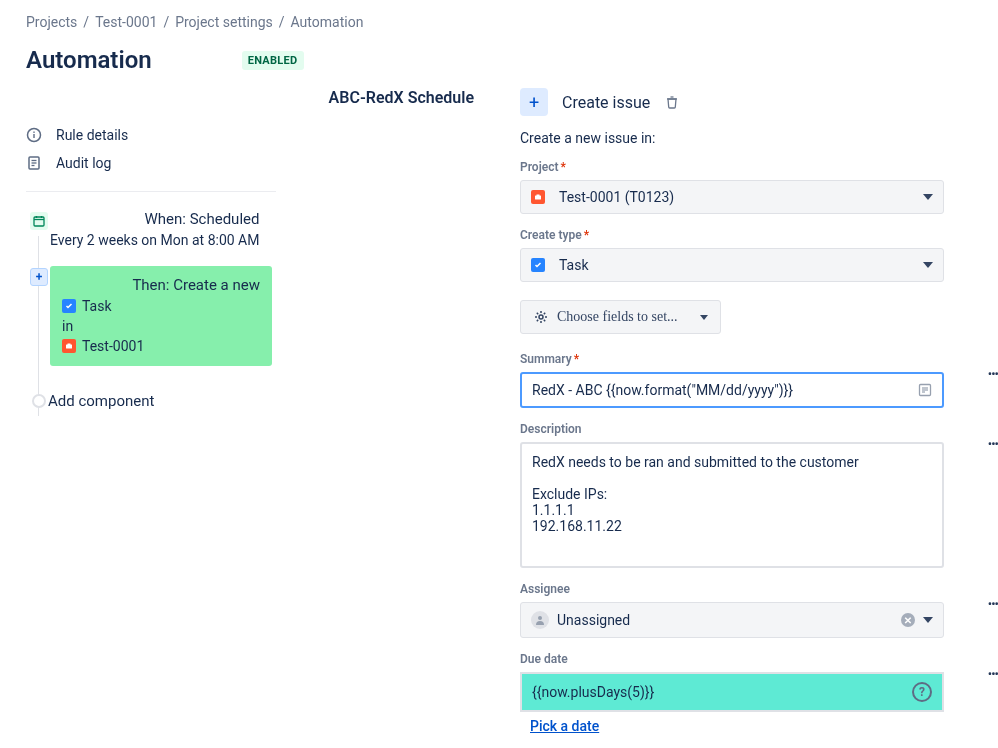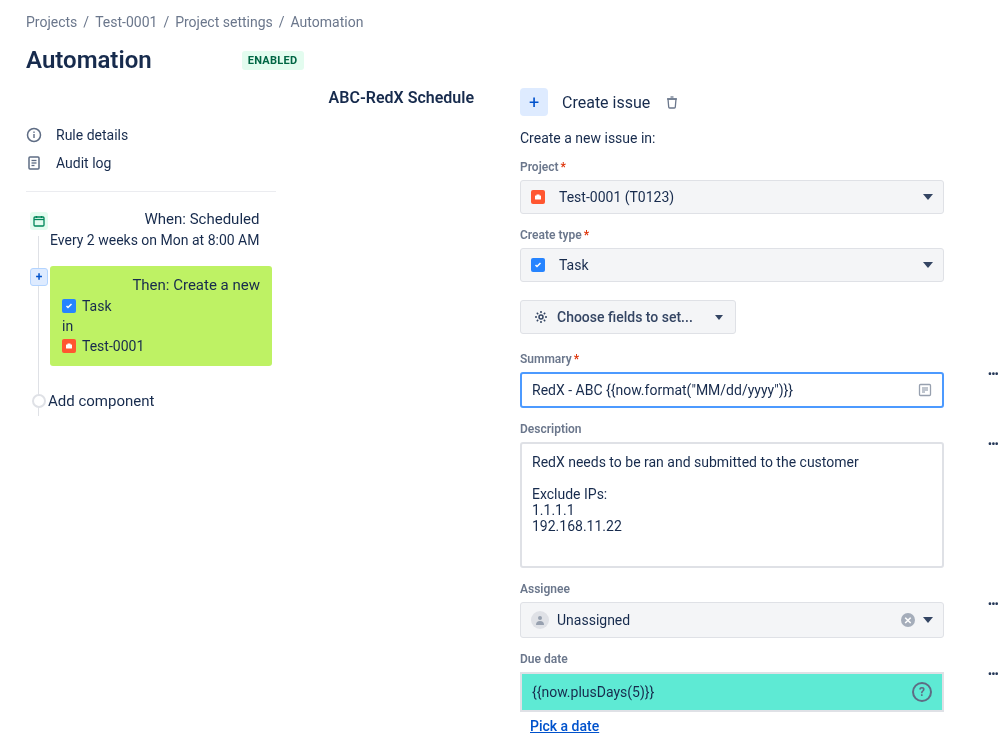--- a/index.html
+++ b/index.html
@@ -94,21 +94,21 @@
     border-radius:50%;
     width:14px; height:14px;
     margin-left:2px;
   }
   .flow-title { font-weight:400; color:#172B4D; font-size:15px; }
   .flow-sub { font-size:14px; color:#172B4D; margin-top:4px; }
   .flow-line {
     position:absolute; left:12px; top:26px; width:1px; height:180px; background:#DFE1E6;
   }
   .flow-card {
-    background:#bef264;
+    background:#86efac;
     border-radius:3px;
     padding:10px 12px 12px 12px;
     width: 222px;
   }
   .flow-card .flow-title { font-weight:400; }
   .task-badge {
     width:14px; height:14px; display:inline-flex; align-items:center; justify-content:center;
     background:#2684FF; border-radius:2px; color:#fff; margin-right:6px;
     flex-shrink:0;
   }
@@ -165,21 +165,21 @@
   .due-input {
     width:424px; background:#5eead4; border:2px solid #DFE1E6; border-radius:0;
     display:flex; align-items:center; justify-content:space-between;
     padding:8px 10px; font-size:14px;
   }
   .due-input .q { width:20px;height:20px;border-radius:50%;border:2px solid #5E6C84;display:flex;align-items:center;justify-content:center;color:#5E6C84;font-weight:700;font-size:12px;}
   .link-blue { color:#0052CC; font-size:14px; font-weight:500; padding:6px 10px 0 10px; display:inline-block; }
   .btn-fields {
     display:inline-flex; align-items:center; gap:8px;
     background:#F4F5F7; border:1px solid #DFE1E6; border-radius:3px;
-    padding:8px 12px; font-size:14px; font-weight:500; color:#344563;
+    padding:8px 12px; font-size:14px; font-weight:500; color:#344563;font-family:Liberation Serif, serif;
   }
   .chev { width:0;height:0;border-left:4px solid transparent;border-right:4px solid transparent;border-top:5px solid #344563; }
   .chev-lg { width:0;height:0;border-left:5px solid transparent;border-right:5px solid transparent;border-top:6px solid #344563; }
   .more-three { position:absolute; right:-12px; top:14px; color:#253858; font-size:13px; letter-spacing:-1px;}
   svg { display:block; }
   .avatar { width:18px;height:18px;border-radius:50%;background:#DFE1E6;display:flex;align-items:center;justify-content:center; }
   .clear-x { width:14px;height:14px;border-radius:50%;background:#A5ADBA;color:#fff;display:flex;align-items:center;justify-content:center;font-size:10px;font-weight:700; }
 </style>
 </head>
 <body>

